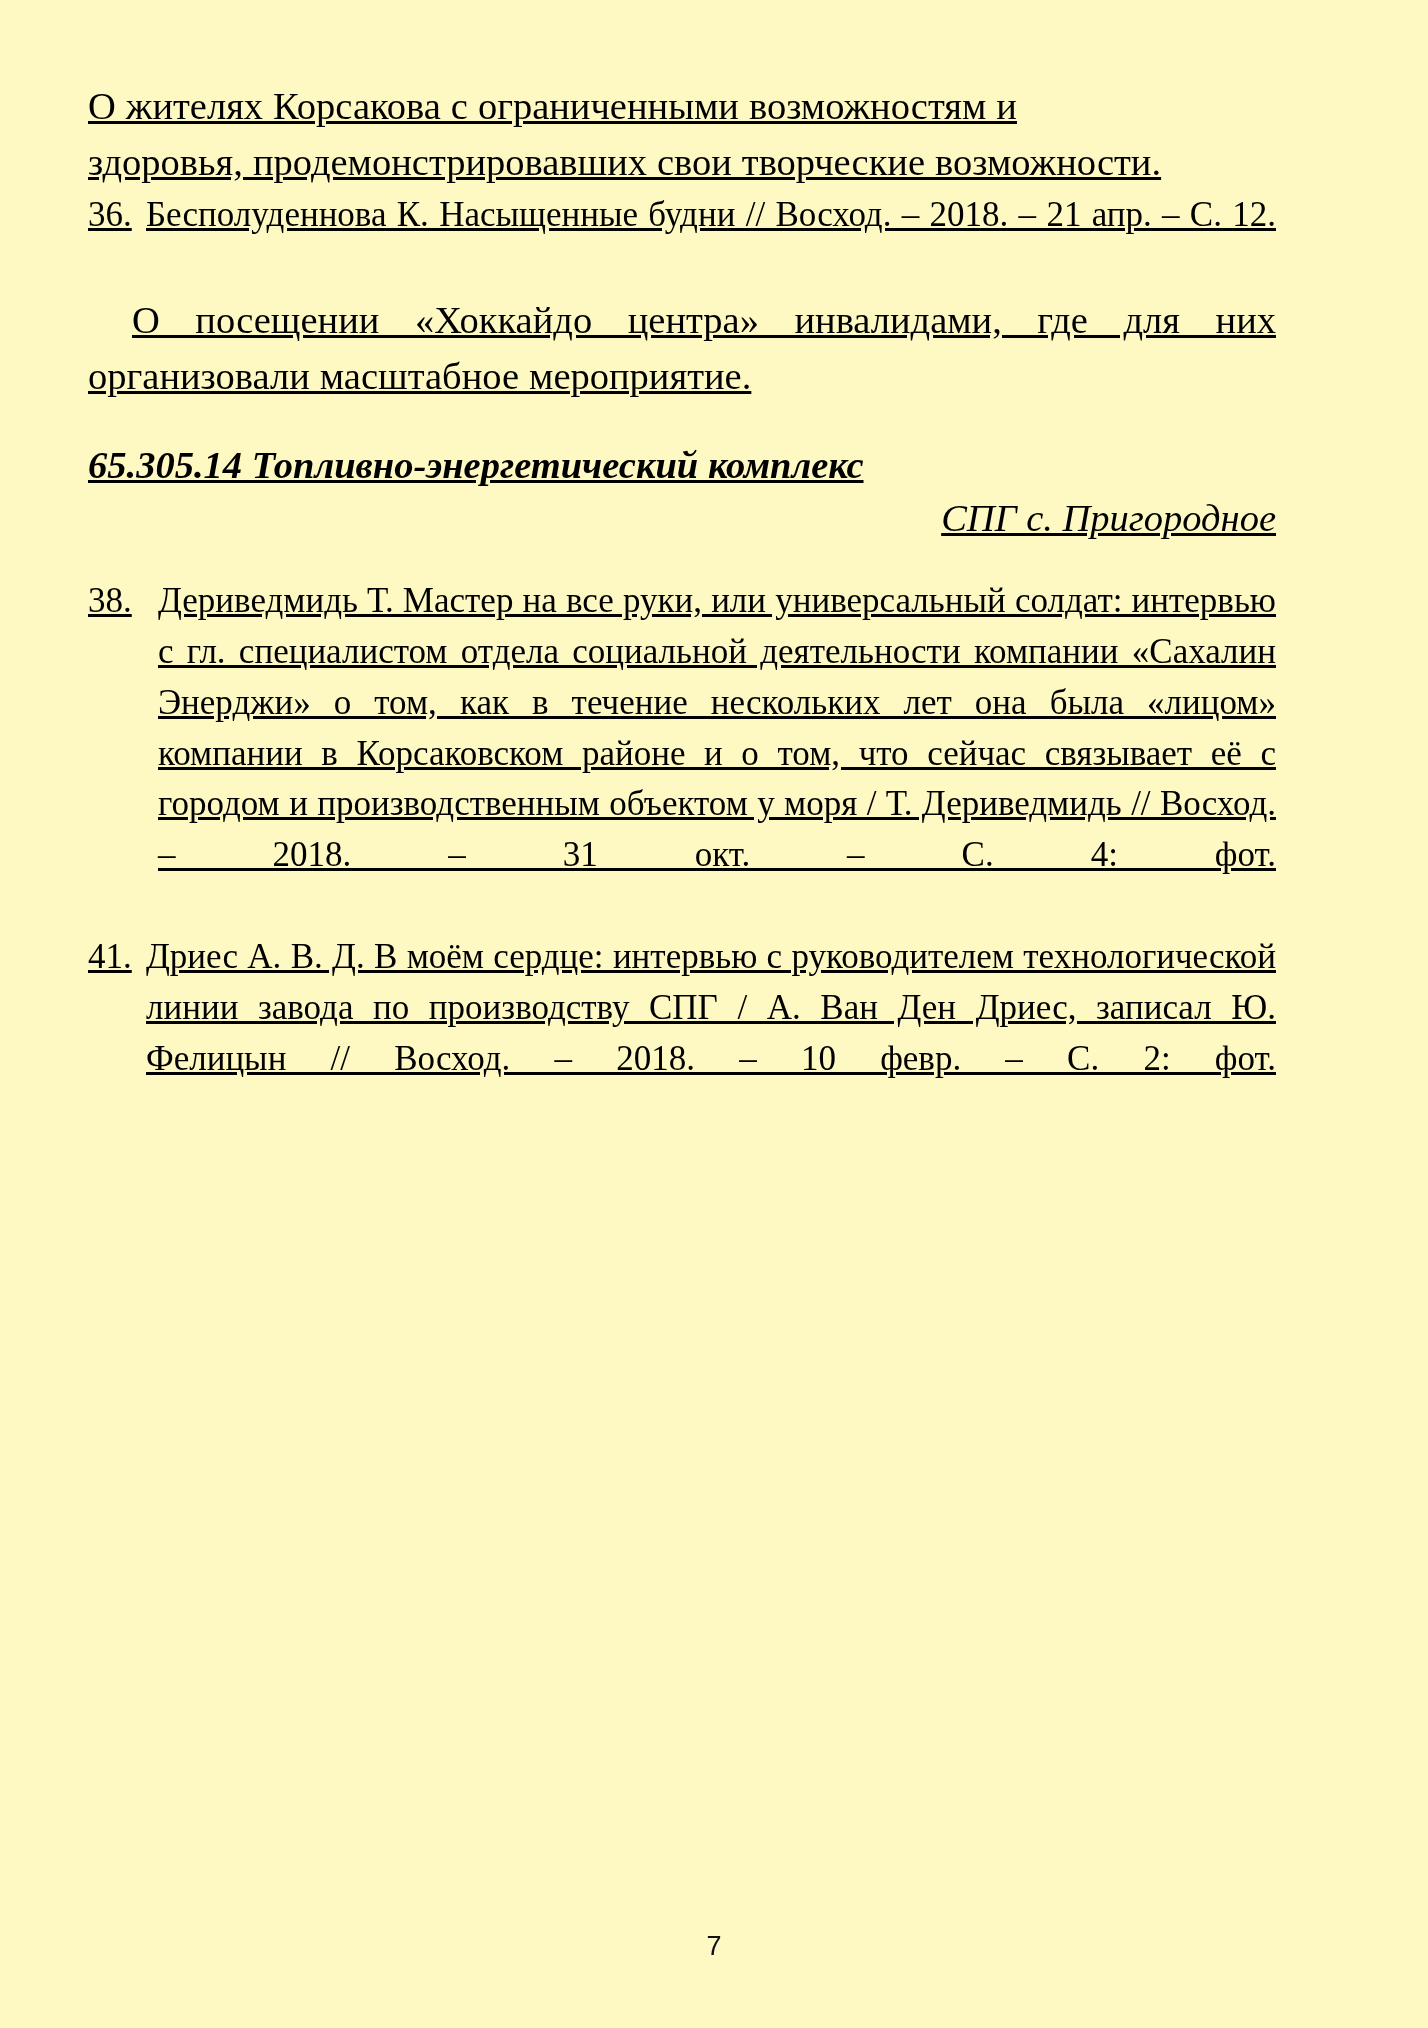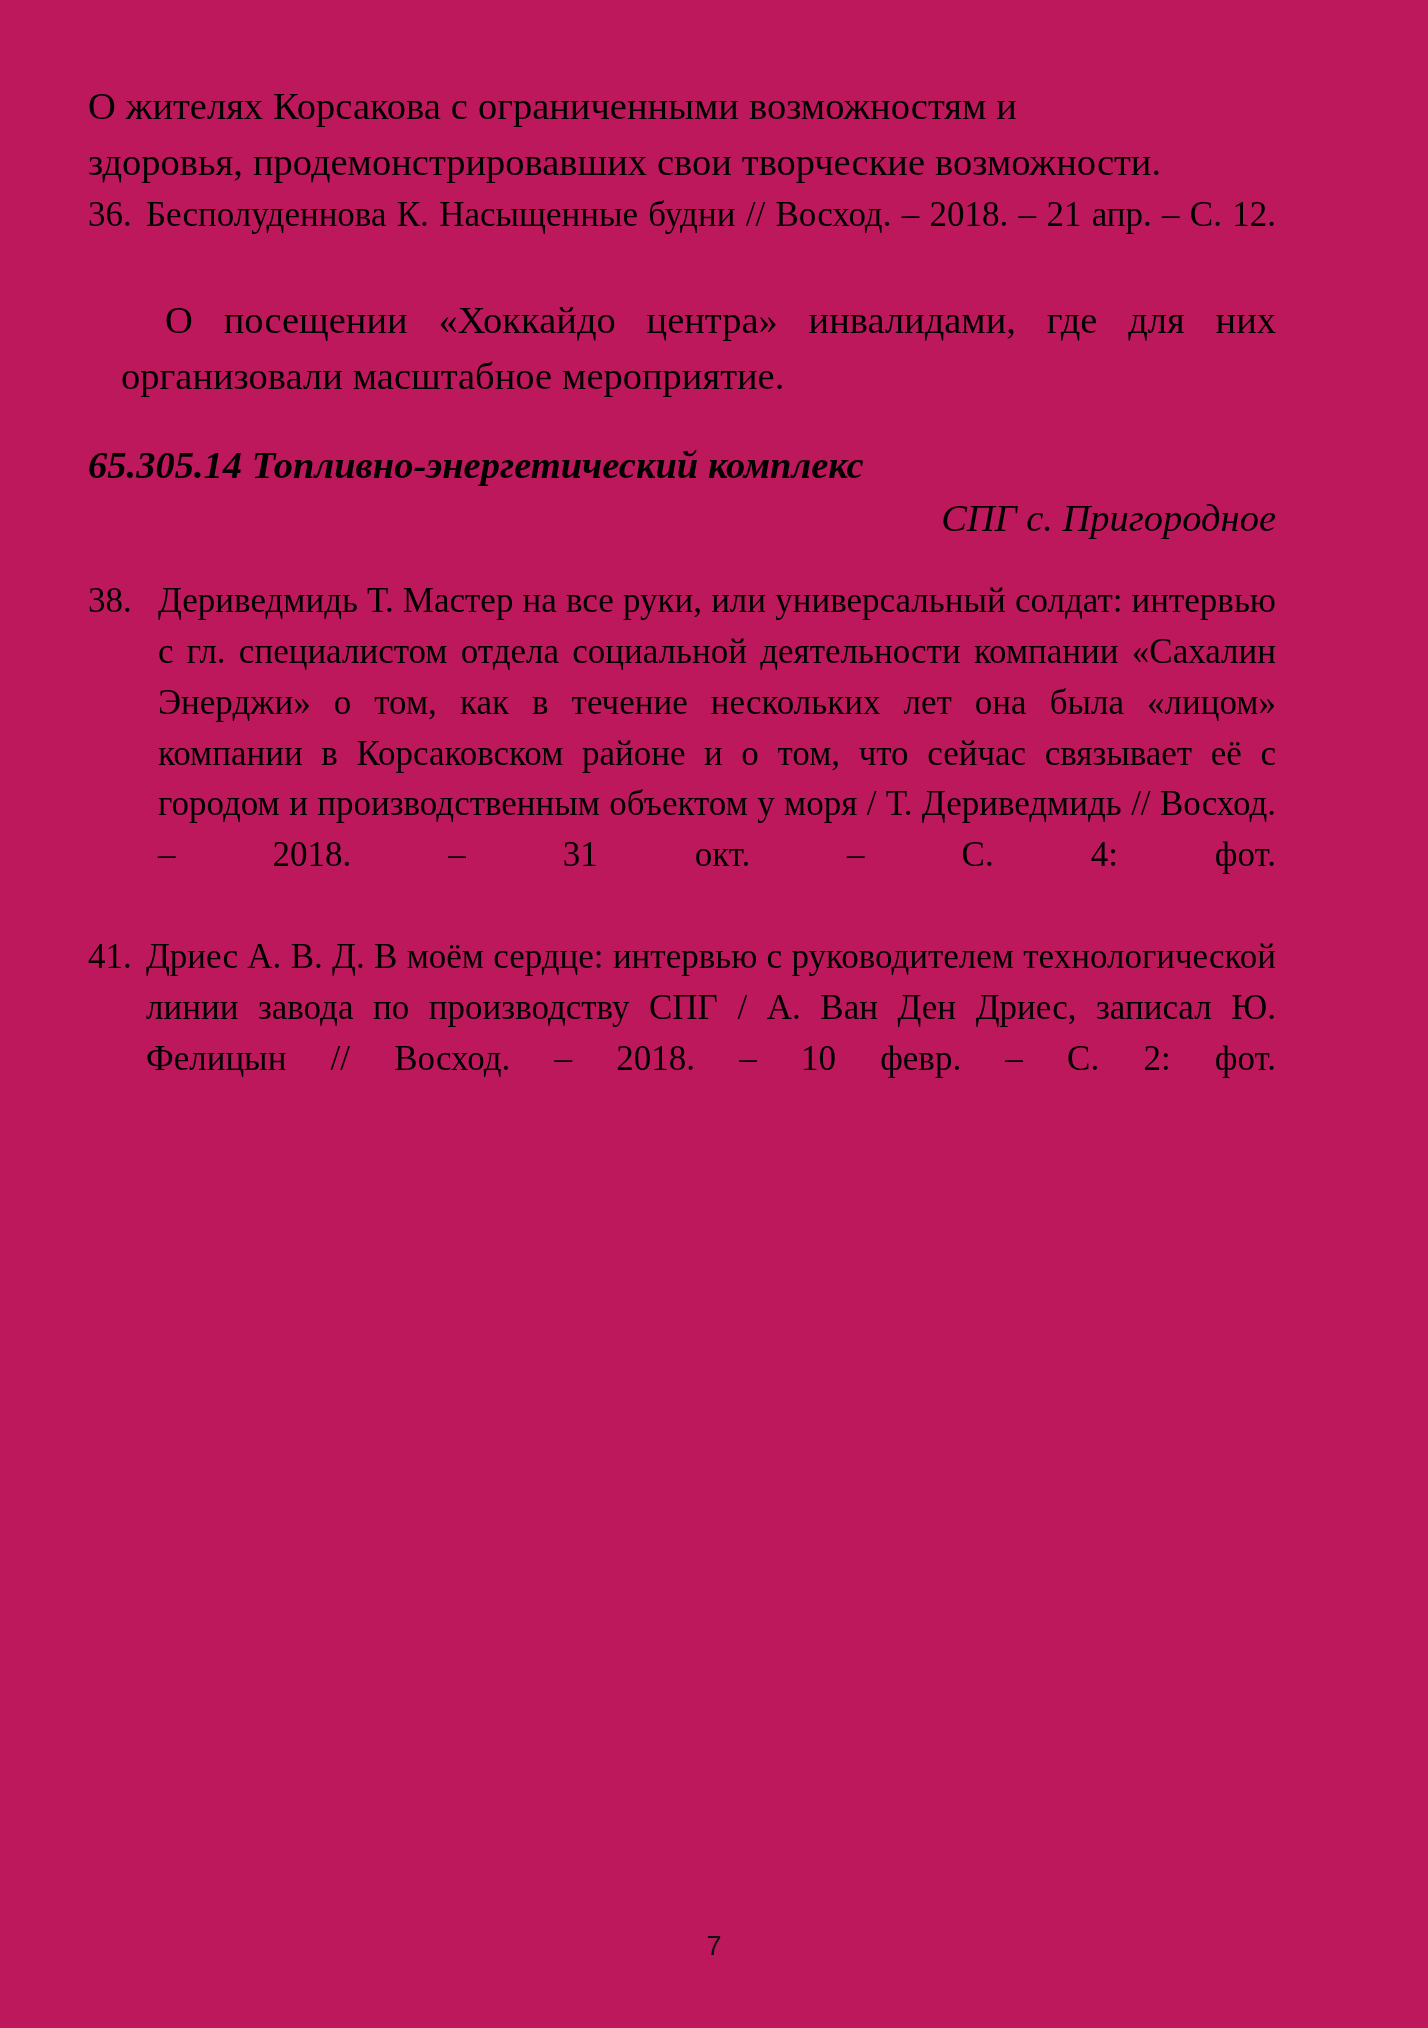--- a/index.html
+++ b/index.html
@@ -10,24 +10,25 @@
   }
   body {
     font-family: "Liberation Serif", "DejaVu Serif", serif;
     color: #000000;
   }
   .page {
     position: relative;
     width: 1428px;
     height: 2028px;
     margin: 0 auto;
-    background: #be185d;
+    background: #fef9c3;
     box-sizing: border-box;
     padding: 78px 120px 0 56px;
     overflow: hidden;
+    text-decoration: underline;
   }
   .content {
     width: 1188px;
     margin: 0 auto;
   }
 
   
   .para {
     font-size: 38.5px;
     line-height: 1.455;
@@ -71,21 +72,20 @@
   .para.justify-block::after {
     content: "";
     display: inline-block;
     width: 100%;
   }
 
   
   .stretch {
     text-align: justify;
     text-align-last: left;
-    margin-left: 33px;
   }
 
   
   .section-head {
     font-size: 38.5px;
     font-weight: bold;
     font-style: italic;
     text-align: left;
     margin: 22px 0 0 0;
     line-height: 1.35;

